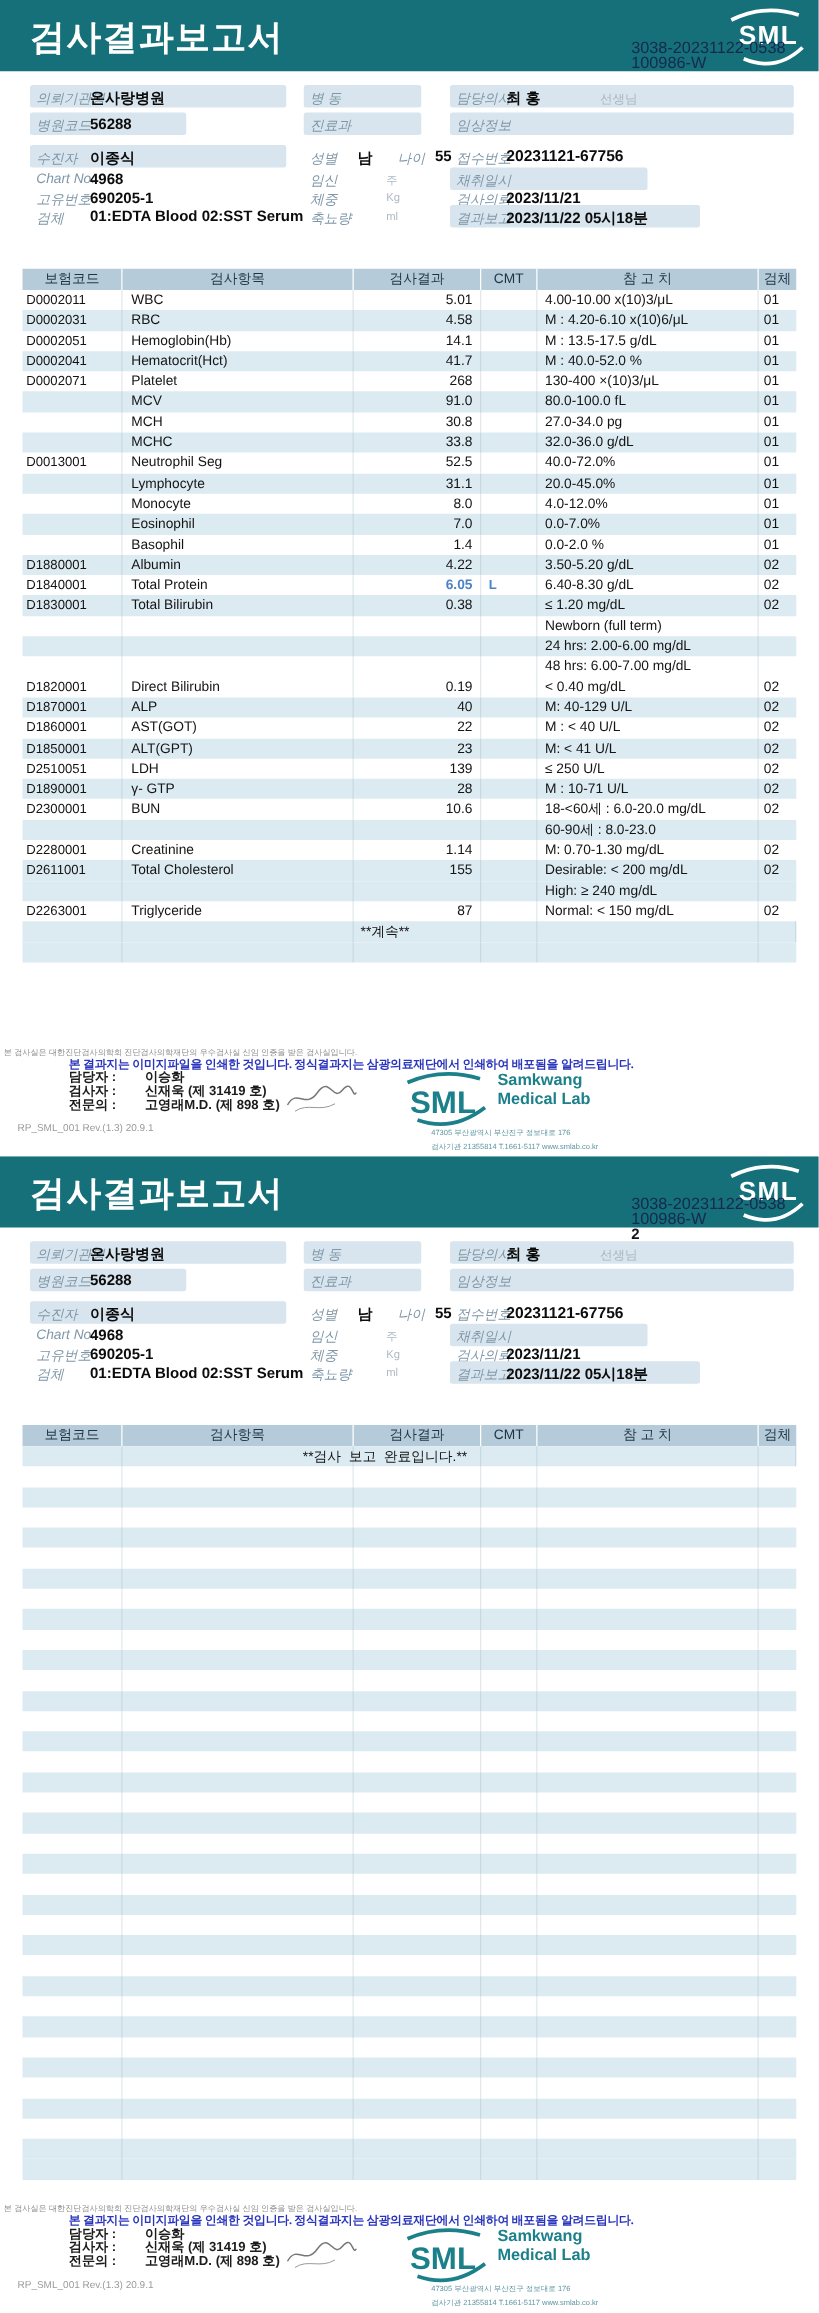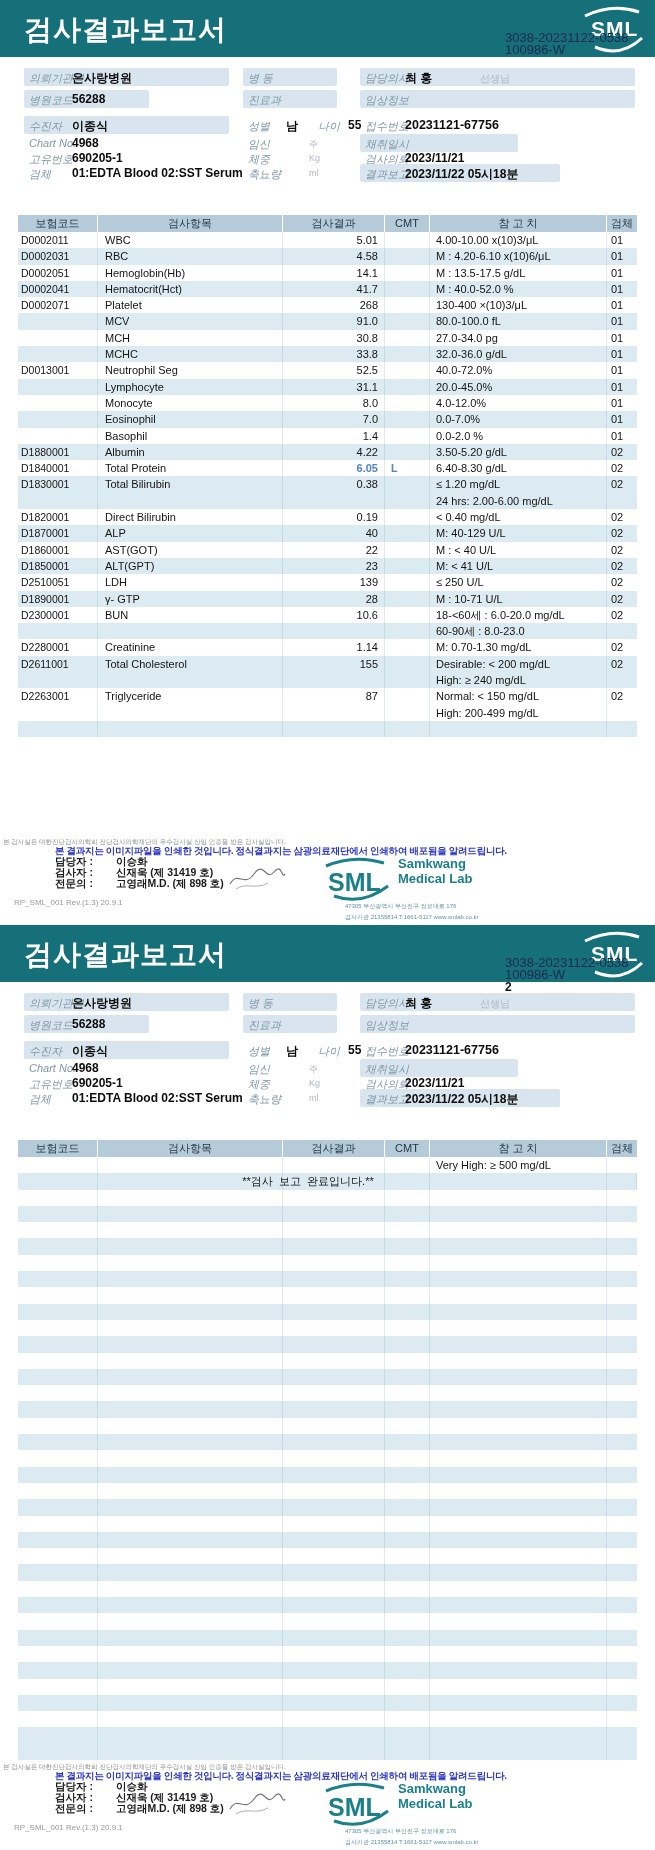--- a/index.html
+++ b/index.html
@@ -285,26 +285,42 @@
           <div class="td c-spec w-spec">02</div>
         </div>
         <div class="trow alt">
           <div class="td c-code w-code">D1830001</div>
           <div class="td c-item w-item">Total Bilirubin</div>
           <div class="td c-result w-result">0.38</div>
           <div class="td c-cmt w-cmt"></div>
           <div class="td c-ref w-ref">≤ 1.20 mg/dL</div>
           <div class="td c-spec w-spec">02</div>
         </div>
+        <div class="trow">
+          <div class="td c-code w-code"></div>
+          <div class="td c-item w-item"></div>
+          <div class="td c-result w-result"></div>
+          <div class="td c-cmt w-cmt"></div>
+          <div class="td c-ref w-ref">Newborn (full term)</div>
+          <div class="td c-spec w-spec"></div>
+        </div>
         <div class="trow alt">
           <div class="td c-code w-code"></div>
           <div class="td c-item w-item"></div>
           <div class="td c-result w-result"></div>
           <div class="td c-cmt w-cmt"></div>
           <div class="td c-ref w-ref">24 hrs: 2.00-6.00 mg/dL</div>
+          <div class="td c-spec w-spec"></div>
+        </div>
+        <div class="trow">
+          <div class="td c-code w-code"></div>
+          <div class="td c-item w-item"></div>
+          <div class="td c-result w-result"></div>
+          <div class="td c-cmt w-cmt"></div>
+          <div class="td c-ref w-ref">48 hrs: 6.00-7.00 mg/dL</div>
           <div class="td c-spec w-spec"></div>
         </div>
         <div class="trow">
           <div class="td c-code w-code">D1820001</div>
           <div class="td c-item w-item">Direct Bilirubin</div>
           <div class="td c-result w-result">0.19</div>
           <div class="td c-cmt w-cmt"></div>
           <div class="td c-ref w-ref">&lt; 0.40 mg/dL</div>
           <div class="td c-spec w-spec">02</div>
         </div>
@@ -389,27 +405,28 @@
           <div class="td c-spec w-spec"></div>
         </div>
         <div class="trow">
           <div class="td c-code w-code">D2263001</div>
           <div class="td c-item w-item">Triglyceride</div>
           <div class="td c-result w-result">87</div>
           <div class="td c-cmt w-cmt"></div>
           <div class="td c-ref w-ref">Normal: &lt; 150 mg/dL</div>
           <div class="td c-spec w-spec">02</div>
         </div>
-        <div class="trow">
-          <div class="td c-code w-code"></div>
-          <div class="td c-item w-item"></div>
-          <div class="td c-result w-result"></div>
-          <div class="td c-cmt w-cmt"></div>
-          <div class="td c-ref w-ref">High: 200-499 mg/dL</div>
-          <div class="td c-spec w-spec"></div>
+        <div class="trow alt">
+          <div class="td c-code w-code"></div>
+          <div class="td c-item w-item"></div>
+          <div class="td c-result w-result"></div>
+          <div class="td c-cmt w-cmt"></div>
+          <div class="td c-ref w-ref"></div>
+          <div class="td c-spec w-spec"></div>
+          <span class="note-span">**계속**</span>
         </div>
         <div class="trow alt">
           <div class="td c-code w-code"></div>
           <div class="td c-item w-item"></div>
           <div class="td c-result w-result"></div>
           <div class="td c-cmt w-cmt"></div>
           <div class="td c-ref w-ref"></div>
           <div class="td c-spec w-spec"></div>
         </div>
       </div>
@@ -543,28 +560,20 @@
   <div class="rtable">
     <div class="thead">
       <div class="th w-code">보험코드</div>
       <div class="th w-item">검사항목</div>
       <div class="th w-result">검사결과</div>
       <div class="th w-cmt">CMT</div>
       <div class="th w-ref">참 고 치</div>
       <div class="th w-spec">검체</div>
     </div>
     <div class="tbody" id="tbody-2">
-        <div class="trow">
-          <div class="td c-code w-code"></div>
-          <div class="td c-item w-item"></div>
-          <div class="td c-result w-result"></div>
-          <div class="td c-cmt w-cmt"></div>
-          <div class="td c-ref w-ref">Very High: ≥ 500 mg/dL</div>
-          <div class="td c-spec w-spec"></div>
-        </div>
         <div class="trow alt">
           <div class="td c-code w-code"></div>
           <div class="td c-item w-item"></div>
           <div class="td c-result w-result"></div>
           <div class="td c-cmt w-cmt"></div>
           <div class="td c-ref w-ref"></div>
           <div class="td c-spec w-spec"></div>
           <span class="note-span">**검사  보고  완료입니다.**</span>
         </div>
         <div class="trow">

